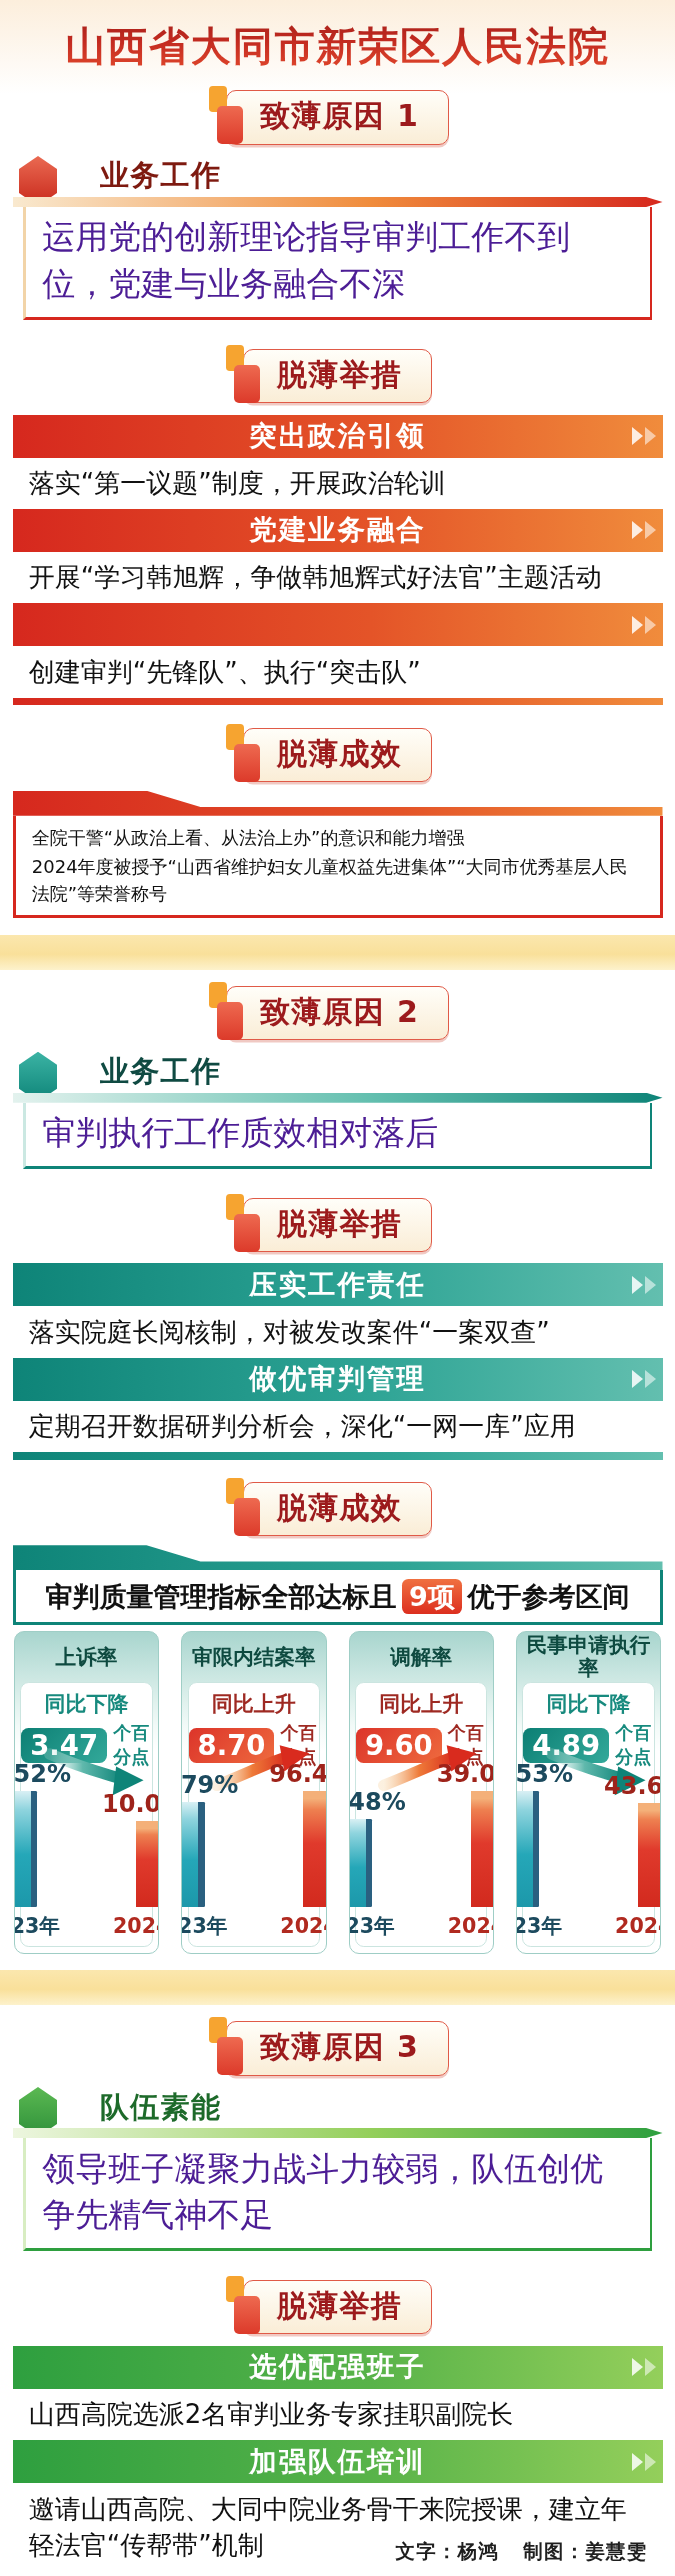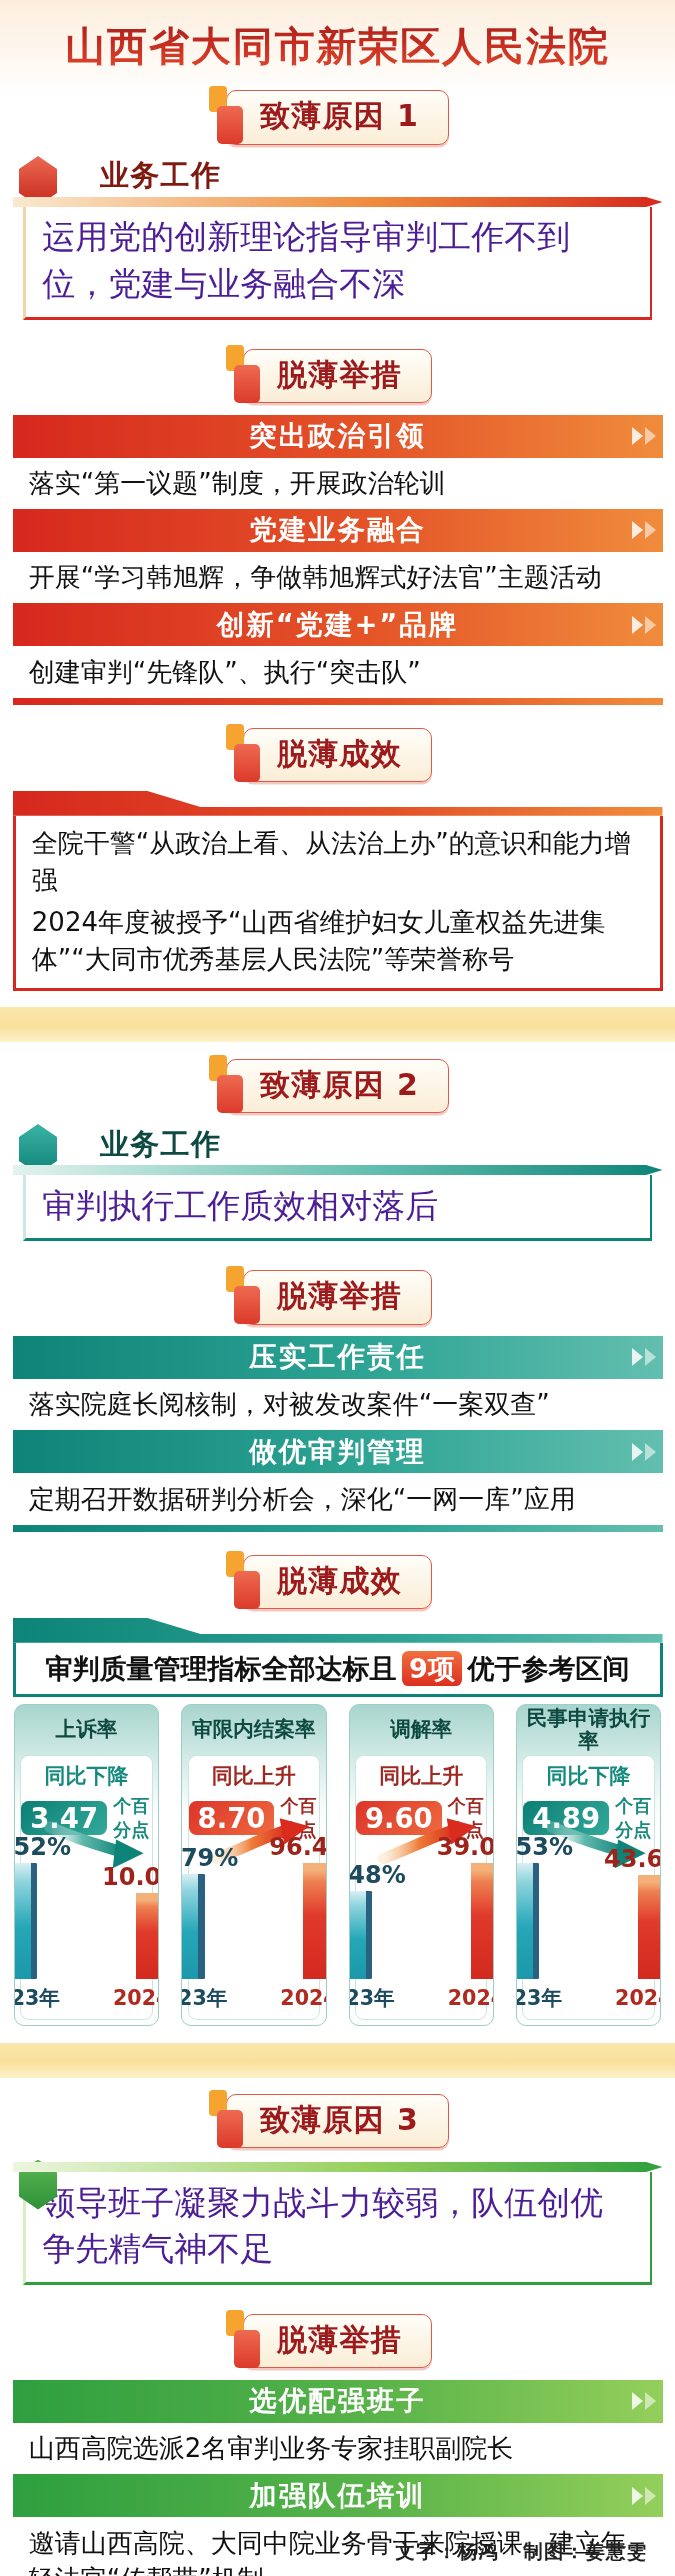--- a/index.html
+++ b/index.html
@@ -71,21 +71,21 @@
     border-left:11.3px solid rgba(255,255,255,.85);}
   .chevs i:last-child{border-left-color:rgba(255,255,255,.55);}
   .m-content{background:#fff;padding:7.5px 16.3px;font-size:26px;line-height:1.4;color:#111;}
   .endbar{height:7.5px;background:linear-gradient(90deg,var(--c1),var(--mid) 60%,var(--c2));}
 
   
   .result-box{margin:8.8px 12.5px 0;}
   .rtab{height:25px;background:linear-gradient(90deg,var(--c1),var(--mid) 60%,var(--c2));
     clip-path:polygon(0 0,134px 0,188px 16.3px,100% 16.3px,100% 25px,0 25px);}
   .rbody{background:#fff;border:3.1px solid var(--c1);border-top:0;
-    padding:8.8px 16.3px;font-size:26px;line-height:1.45;color:#111;}
+    padding:8.8px 16.3px;font-size:18px;line-height:1.45;color:#111;}
   .rbody p{margin:0 0 3.8px;}
   .rbody p:last-child{margin-bottom:0;}
   .numbadge{display:inline-block;background:linear-gradient(180deg,#F07040,#DC2F1F);
     color:#fff;font-weight:bold;border-radius:6.3px;padding:0 7.5px;margin:0 5px;line-height:1.3;}
   .rbody-headline{text-align:center;font-weight:600;font-size:27px;padding:6.3px 5px;}
 
   
   .cards-row{display:flex;gap:22px;margin:6.3px 13.8px 0;}
   .card{flex:1;border:1.3px solid #9FCEC6;border-radius:10px;overflow:hidden;
     background:linear-gradient(180deg,#A8D5CE 0px,#DFF1ED 69px,#F2FAF8 94px,#FFFFFF 119px);
@@ -191,21 +191,20 @@
       <span class="chevs">
               <i></i>
               <i></i>
             </span>
     </div>
     <div class="m-content">开展“学习韩旭辉，争做韩旭辉式好法官”主题活动</div>
   </div>
 
   <div class="measure">
     <div class="m-banner">
-      <span class="m-title">创新“党建+”品牌</span>
       <span class="chevs">
               <i></i>
               <i></i>
             </span>
     </div>
     <div class="m-content">创建审判“先锋队”、执行“突击队”</div>
   </div>
 <div class="endbar"></div>
       </div>
 
@@ -413,20 +412,21 @@
     <div class="badge-wrap">
       <div class="badge">
         <span class="sq-o"></span>
         <span class="sq-r"></span>
         <span class="badge-label">致薄原因 3</span>
       </div>
     </div>
 
     <div class="cause">
       <span class="hex"></span>
+      <div class="cause-title">队伍素能</div>
       <div class="cause-bar"></div>
       <div class="cause-box">领导班子凝聚力战斗力较弱，队伍创优争先精气神不足</div>
     </div>
 
     <div class="badge-wrap mt-lg">
       <div class="badge">
         <span class="sq-o"></span>
         <span class="sq-r"></span>
         <span class="badge-label">脱薄举措</span>
       </div>

